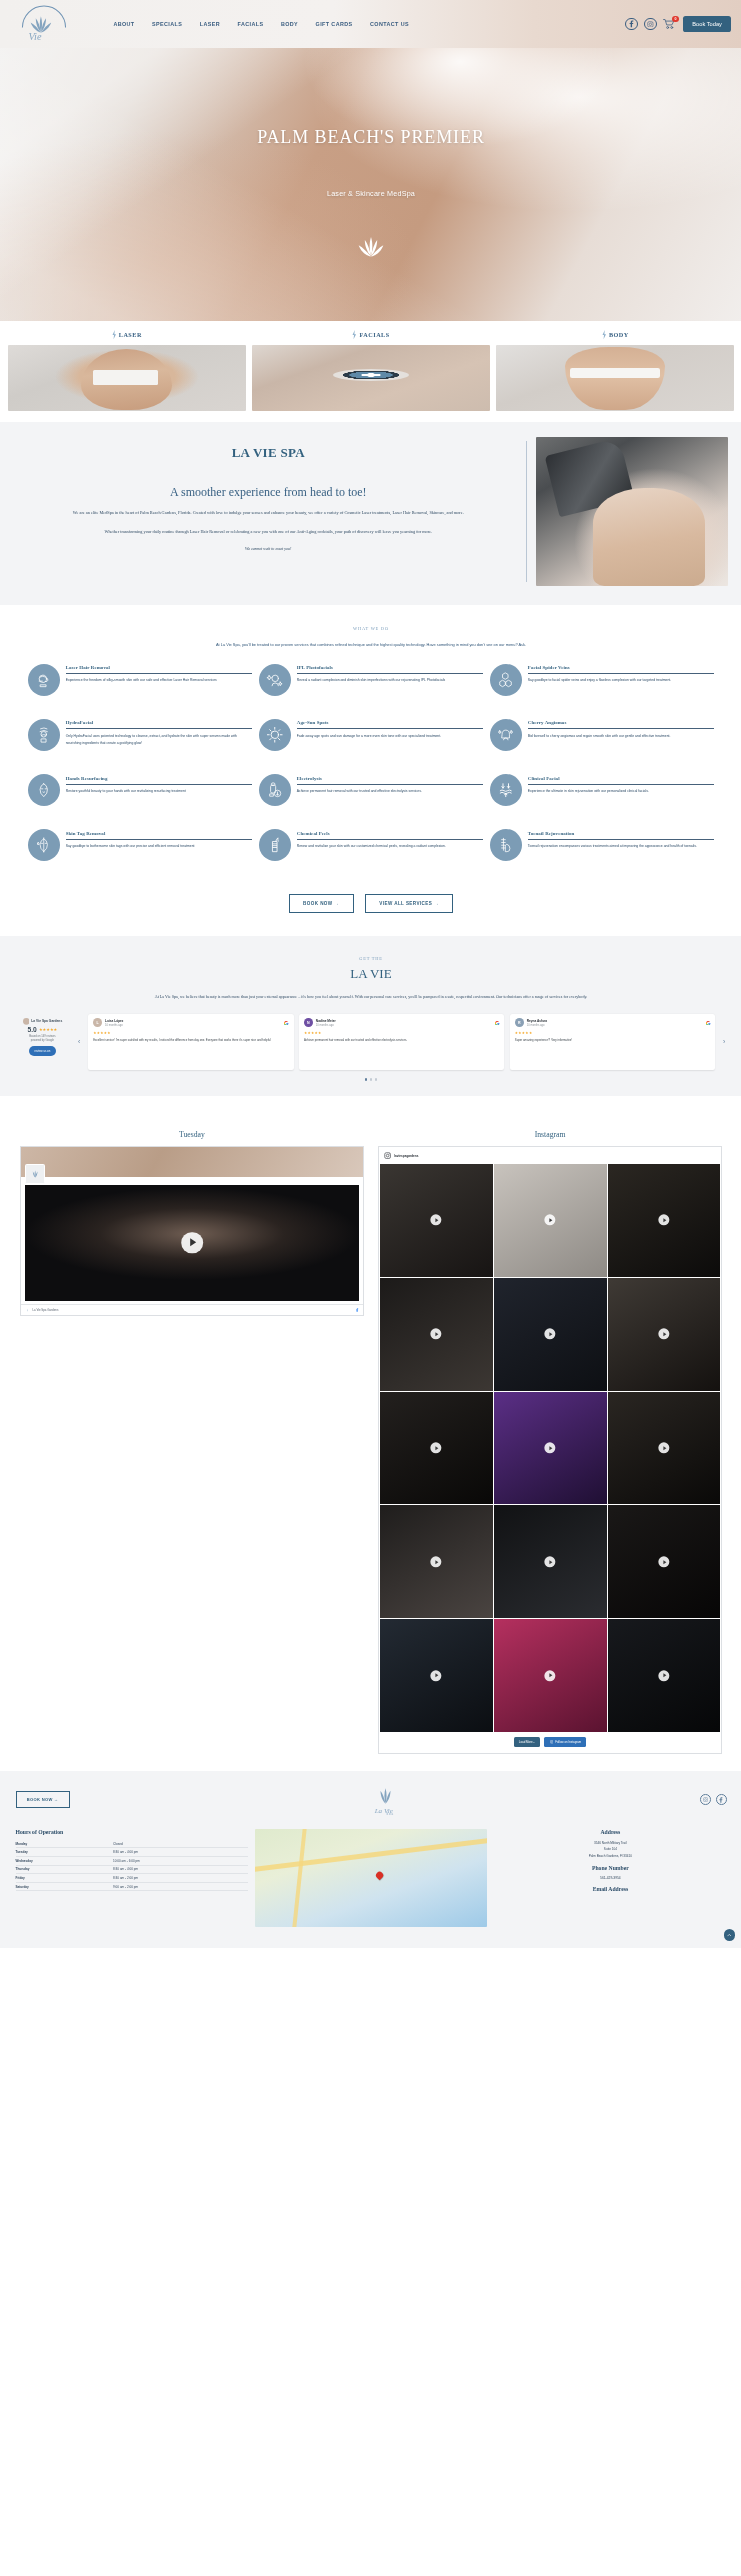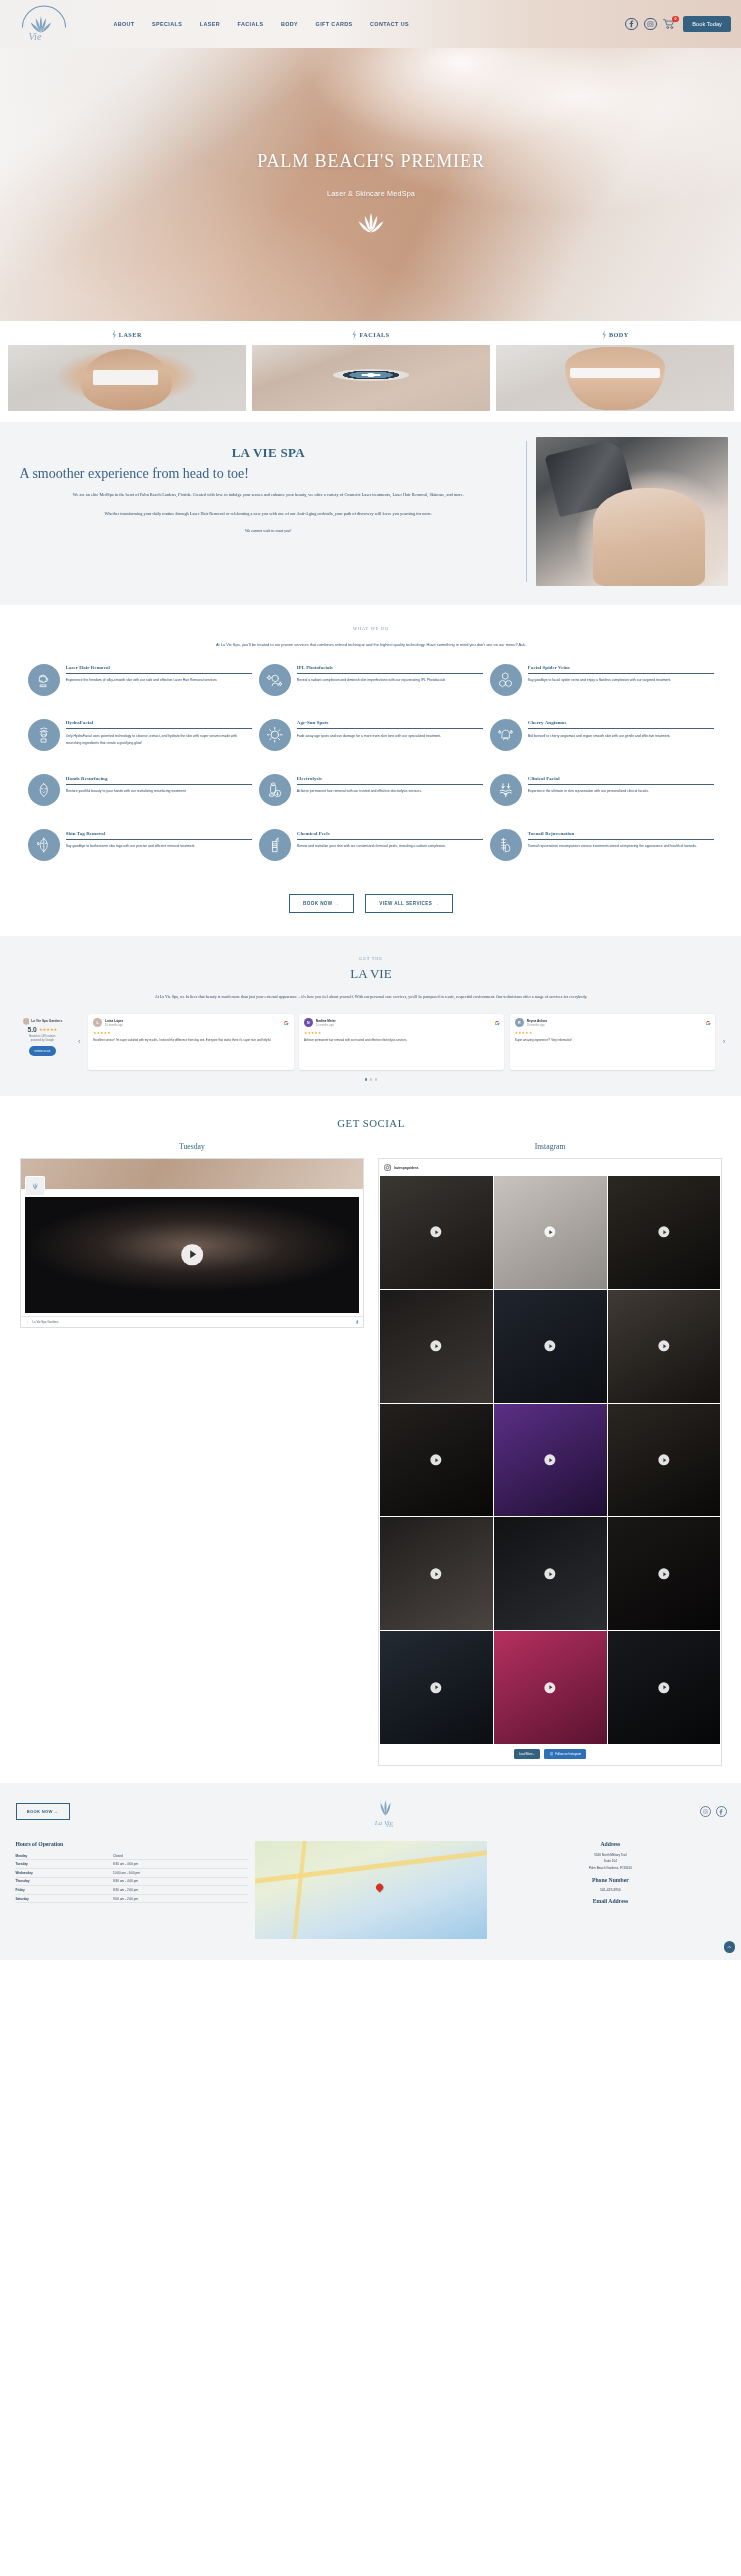--- a/index.html
+++ b/index.html
@@ -62,20 +62,21 @@
     content:""; position:absolute; inset:0;
     background:
       linear-gradient(145deg, rgba(255,255,255,.55) 0 14%, rgba(255,255,255,0) 32%),
       linear-gradient(30deg, rgba(255,255,255,.4) 0 10%, rgba(255,255,255,0) 40%),
       radial-gradient(ellipse 30% 45% at 62% 5%, rgba(255,255,255,.9), rgba(255,255,255,0) 70%);
   }
   .hero-inner {
     position: relative; z-index: 2; height: 100%;
     display: flex; flex-direction: column; align-items: center; justify-content: center;
     padding-top: 17.5px;
+    gap: 24px;
   }
   .hero h1 {
     font-family: "Liberation Serif", serif;
     font-size: 18px; font-weight: 400; color: #fff;
     letter-spacing: 0.9px; text-shadow: 0 0.5px 3.1px rgba(0,0,0,.17);
   }
   .hero-sub {
     margin-top: 17px; font-size: 7.2px; color: #fff; letter-spacing: 0.2px;
     text-shadow: 0 0.5px 2.6px rgba(0,0,0,.2);
   }
@@ -135,22 +136,22 @@
   .intro-sec { background: #f3f4f6; padding: 15.5px 14.4px 18.5px; display:flex; gap: 9.3px; }
   .intro-left { flex: 1; padding: 8.2px 9.3px 0 5.2px; position: relative; }
   .intro-left:after {
     content:""; position: absolute; right: 0; top: 4.1px; bottom: 4.1px; width: 0.8px; background:#b9c6d4;
   }
   .intro-title {
     font-family: "Liberation Serif", serif; font-weight: 700;
     font-size: 13px; color: #33617f; text-align: center; letter-spacing: 0.3px;
   }
   .intro-tag {
-    font-family: "Liberation Serif", serif; font-size: 14px; color: #3a6284;
-    margin-top: 5px;
+    font-family: "Liberation Serif", serif; font-size: 12px; color: #3a6284;
+    text-align: center; margin-top: 24px;
   }
   .intro-p {
     font-family: "Liberation Serif", serif;
     font-size: 4.3px; color: #2f4a63; text-align: center; line-height: 2.3;
     margin-top: 8.2px; padding: 0 6.2px;
   }
   .intro-close {
     font-family: "Liberation Serif", serif; font-style: italic; font-size: 4.1px;
     color: #2f4a63; text-align: center; margin-top: 9.3px;
   }
@@ -777,21 +778,20 @@
       <div class="rev-arrow">›</div>
     </div>
     <div class="dots">
       <div class="dot on"></div>
       <div class="dot"></div>
       <div class="dot"></div>
     </div>
   </div>
 
   <div class="social-sec">
-    <div class="social-title">GET SOCIAL</div>
     <div class="social-cols">
 
       <div class="social-col">
         <h3>Tuesday</h3>
         <div class="fb-embed">
           <div class="fb-cover"></div>
           <div class="fb-av">
             <svg width="12.4" height="8.2" viewBox="0 0 58 42">
                 <g fill="#7fa0bd">
                   <path d="M29 2 C25.5 13 25.5 28 29 38 C32.5 28 32.5 13 29 2Z"></path>

